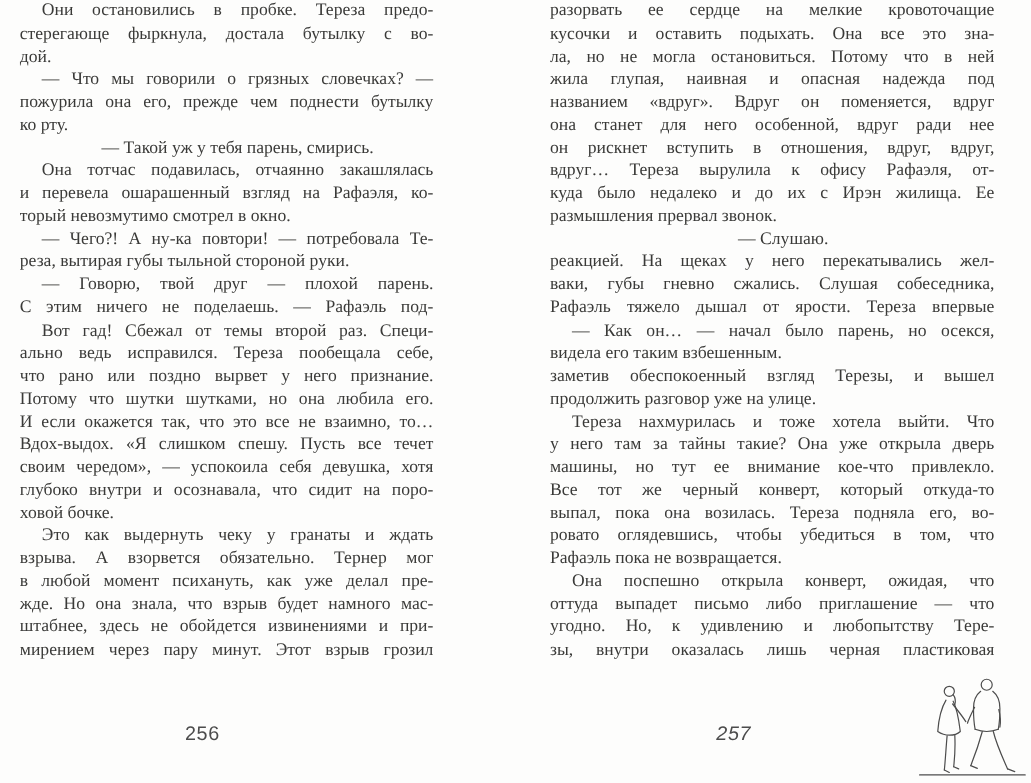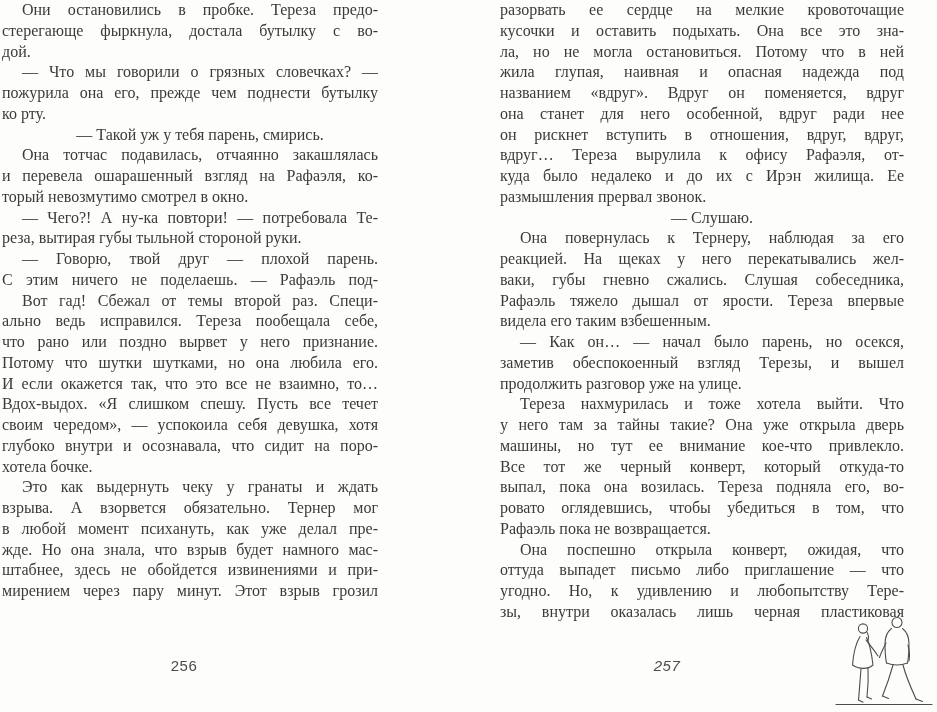--- a/index.html
+++ b/index.html
@@ -14,40 +14,40 @@
     font-family: "Liberation Serif", "DejaVu Serif", serif;
     color: #3a3a38;
     overflow: hidden;
   }
   .text-col {
     position: absolute;
     top: 0;
     font-size: 16px;
     line-height: 20.75px;
   }
-  #col-left  { left: 2px;   width: 376px; }
+  #col-left  { left: 18px;   width: 376px; }
   #col-right { left: 500px; width: 404px; }
   .line {
     height: 20.75px;
     overflow: hidden;
     text-align: left;
     white-space: normal;
   }
   .line.just {
     text-align: justify;
     text-align-last: justify;
   }
   .line.ind { text-indent: 20px; text-align: center; }
   .page-number {
     position: absolute;
     top: 657px;
     width: 100px;
     text-align: center;
     font-family: "Liberation Sans", sans-serif;
-    font-size: 15px;
+    font-size: 18px;
     color: #4c4c4c;
     letter-spacing: 0.5px;
   }
   #pn-left  { left: 134px; }
   #pn-right { left: 617px; font-style: italic; }
   .illustration {
     position: absolute;
     left: 833px;
     top: 612px;
     width: 102px;
@@ -82,47 +82,46 @@
     <div class="line just ind">— Говорю, твой друг — плохой парень.</div>
     <div class="line just">С этим ничего не поделаешь. — Рафаэль под-</div>
     <div class="line just ind">Вот гад! Сбежал от темы второй раз. Специ-</div>
     <div class="line just">ально ведь исправился. Тереза пообещала себе,</div>
     <div class="line just">что рано или поздно вырвет у него признание.</div>
     <div class="line just">Потому что шутки шутками, но она любила его.</div>
     <div class="line just">И если окажется так, что это все не взаимно, то…</div>
     <div class="line just">Вдох-выдох. «Я слишком спешу. Пусть все течет</div>
     <div class="line just">своим чередом», — успокоила себя девушка, хотя</div>
     <div class="line just">глубоко внутри и осознавала, что сидит на поро-</div>
-    <div class="line">хотела бочке.</div>
+    <div class="line">ховой бочке.</div>
     <div class="line just ind">Это как выдернуть чеку у гранаты и ждать</div>
     <div class="line just">взрыва. А взорвется обязательно. Тернер мог</div>
     <div class="line just">в любой момент психануть, как уже делал пре-</div>
     <div class="line just">жде. Но она знала, что взрыв будет намного мас-</div>
     <div class="line just">штабнее, здесь не обойдется извинениями и при-</div>
     <div class="line just">мирением через пару минут. Этот взрыв грозил</div>
   </div>
 
 <div class="text-col" id="col-right">
     <div class="line just">разорвать ее сердце на мелкие кровоточащие</div>
     <div class="line just">кусочки и оставить подыхать. Она все это зна-</div>
     <div class="line just">ла, но не могла остановиться. Потому что в ней</div>
     <div class="line just">жила глупая, наивная и опасная надежда под</div>
     <div class="line just">названием «вдруг». Вдруг он поменяется, вдруг</div>
     <div class="line just">она станет для него особенной, вдруг ради нее</div>
     <div class="line just">он рискнет вступить в отношения, вдруг, вдруг,</div>
     <div class="line just">вдруг… Тереза вырулила к офису Рафаэля, от-</div>
     <div class="line just">куда было недалеко и до их с Ирэн жилища. Ее</div>
     <div class="line">размышления прервал звонок.</div>
     <div class="line ind">— Слушаю.</div>
-    <div class="line just ind">Она повернулась к Тернеру, наблюдая за его</div>
     <div class="line just">реакцией. На щеках у него перекатывались жел-</div>
     <div class="line just">ваки, губы гневно сжались. Слушая собеседника,</div>
     <div class="line just">Рафаэль тяжело дышал от ярости. Тереза впервые</div>
+    <div class="line just ind">— Как он… — начал было парень, но осекся,</div>
     <div class="line">видела его таким взбешенным.</div>
-    <div class="line just ind">— Как он… — начал было парень, но осекся,</div>
     <div class="line just">заметив обеспокоенный взгляд Терезы, и вышел</div>
     <div class="line">продолжить разговор уже на улице.</div>
     <div class="line just ind">Тереза нахмурилась и тоже хотела выйти. Что</div>
     <div class="line just">у него там за тайны такие? Она уже открыла дверь</div>
     <div class="line just">машины, но тут ее внимание кое-что привлекло.</div>
     <div class="line just">Все тот же черный конверт, который откуда-то</div>
     <div class="line just">выпал, пока она возилась. Тереза подняла его, во-</div>
     <div class="line just">ровато оглядевшись, чтобы убедиться в том, что</div>
     <div class="line">Рафаэль пока не возвращается.</div>
     <div class="line just ind">Она поспешно открыла конверт, ожидая, что</div>

